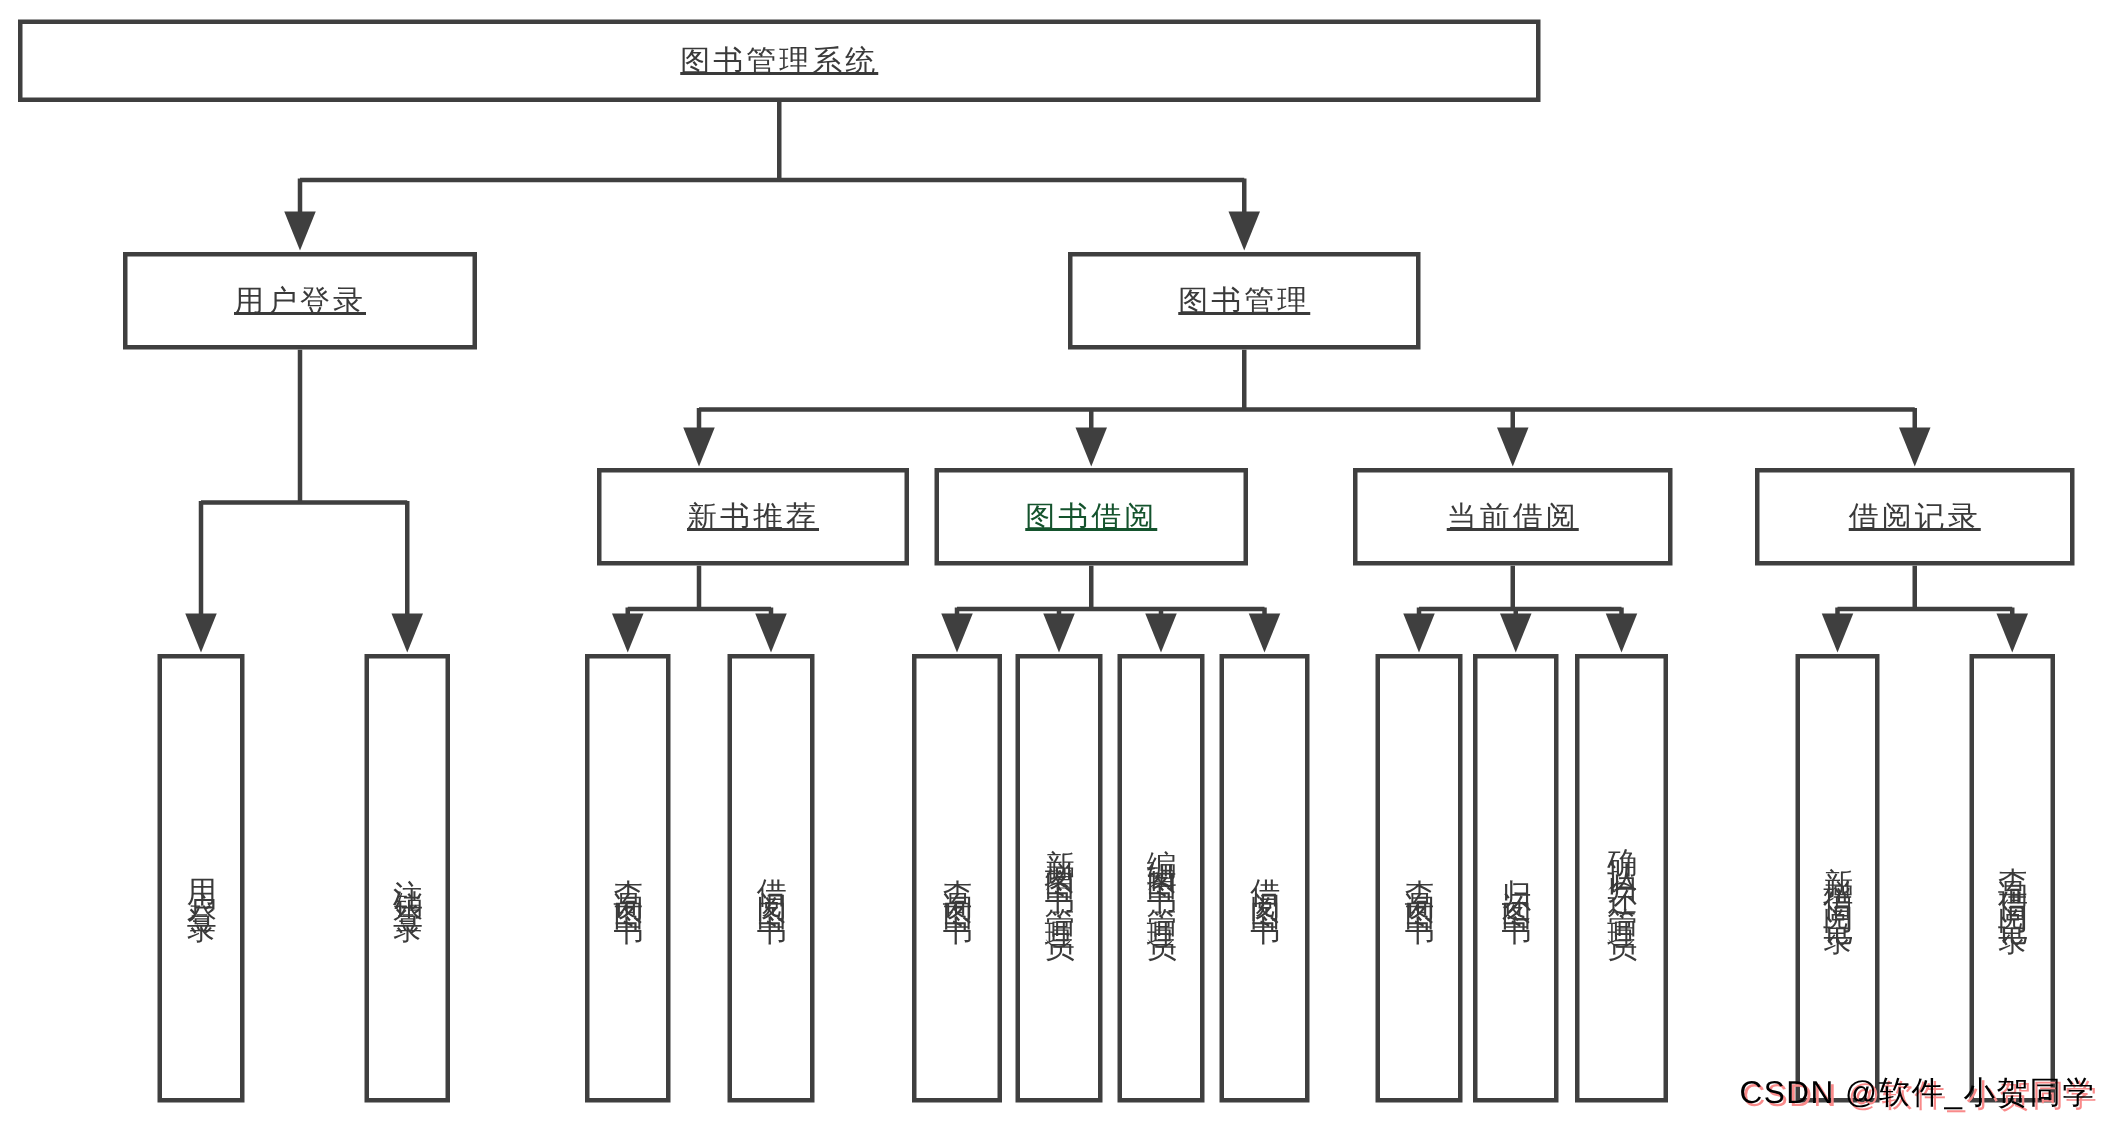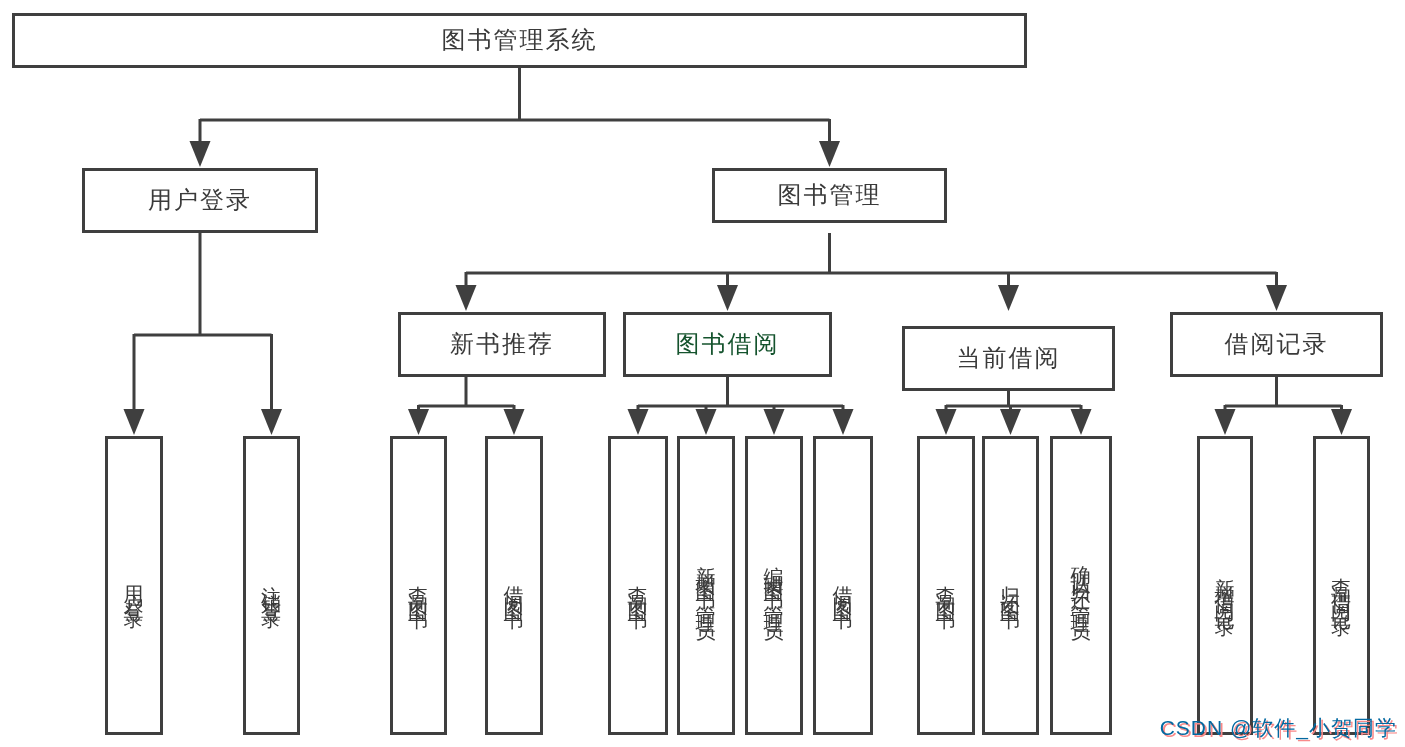--- a/index.html
+++ b/index.html
@@ -7,21 +7,21 @@
     position:relative;width:1405px;height:747px;background:#ffffff;
     overflow:hidden;font-family:"Liberation Sans","DejaVu Sans",sans-serif;
   }
   #wires{position:absolute;left:0;top:0;display:block;}
   .node{
     position:absolute;box-sizing:border-box;background:#ffffff;
     border:3px solid #3f3f3f;display:flex;align-items:center;justify-content:center;
     color:#3a3a3a;
   }
   .node.h .lbl{
-    font-size:24px;letter-spacing:2px;white-space:nowrap;line-height:1.2;
+    font-size:20px;letter-spacing:2px;white-space:nowrap;line-height:1.2;text-decoration:underline;
   }
   .node.v .lbl{
     writing-mode:vertical-rl;text-orientation:mixed;
     font-size:20px;letter-spacing:0.40em;line-height:1;
   }
   .watermark{
     position:absolute;right:8px;bottom:5px;
     font-size:21px;letter-spacing:1px;color:#9e9e9e;
     text-shadow:2px 2px 0 #f98a8a;
     white-space:nowrap;
@@ -73,30 +73,30 @@
         <polygon points="1331,409 1352,409 1341.5,435" fill="#3f3f3f"></polygon>
       </g>
     </svg>
 
   <div class="node h" style="left: 12px; top: 13px; width: 1015px; height: 55px; border-color: rgb(63, 63, 63); background: rgb(255, 255, 255); color: rgb(58, 58, 58);">
       <span class="lbl">图书管理系统</span>
     </div>
     <div class="node h" style="left: 82px; top: 168px; width: 236px; height: 65px; border-color: rgb(63, 63, 63); background: rgb(255, 255, 255); color: rgb(58, 58, 58);">
       <span class="lbl">用户登录</span>
     </div>
-    <div class="node h" style="left: 712px; top: 168px; width: 235px; height: 55px; border-color: rgb(63, 63, 63); background: rgb(255, 255, 255); color: rgb(58, 58, 58);">
+    <div class="node h" style="left: 712px; top: 168px; width: 235px; height: 65px; border-color: rgb(63, 63, 63); background: rgb(255, 255, 255); color: rgb(58, 58, 58);">
       <span class="lbl">图书管理</span>
     </div>
     <div class="node h" style="left: 362px; top: 312px; width: 208px; height: 65px; border-color: rgb(63, 63, 63); background: rgb(255, 255, 255); color: rgb(58, 58, 58); margin-left: 36px;">
       <span class="lbl">新书推荐</span>
     </div>
     <div class="node h" style="left: 623px; top: 312px; width: 209px; height: 65px; border-color: rgb(63, 63, 63); background: rgb(255, 255, 255); color: #14532d;">
       <span class="lbl">图书借阅</span>
     </div>
-    <div class="node h" style="left: 902px; top: 326px; width: 213px; height: 65px; border-color: rgb(63, 63, 63); background: rgb(255, 255, 255); color: rgb(58, 58, 58);">
+    <div class="node h" style="left: 902px; top: 312px; width: 213px; height: 65px; border-color: rgb(63, 63, 63); background: rgb(255, 255, 255); color: rgb(58, 58, 58);">
       <span class="lbl">当前借阅</span>
     </div>
     <div class="node h" style="left: 1170px; top: 312px; width: 213px; height: 65px; border-color: rgb(63, 63, 63); background: rgb(255, 255, 255); color: rgb(58, 58, 58);">
       <span class="lbl">借阅记录</span>
     </div>
     <div class="node v" style="left: 105px; top: 436px; width: 58px; height: 299px; border-color: rgb(63, 63, 63); background: rgb(255, 255, 255); color: rgb(58, 58, 58);">
       <span class="lbl">用户登录</span>
     </div>
     <div class="node v" style="left: 243px; top: 436px; width: 57px; height: 299px; border-color: rgb(63, 63, 63); background: rgb(255, 255, 255); color: rgb(58, 58, 58);">
       <span class="lbl">注销登录</span>
@@ -127,14 +127,14 @@
     </div>
     <div class="node v" style="left: 1050px; top: 436px; width: 62px; height: 299px; border-color: rgb(63, 63, 63); background: rgb(255, 255, 255); color: rgb(58, 58, 58);">
       <span class="lbl">确认归还（管理员）</span>
     </div>
     <div class="node v" style="left: 1197px; top: 436px; width: 56px; height: 299px; border-color: rgb(63, 63, 63); background: rgb(255, 255, 255); color: rgb(58, 58, 58);">
       <span class="lbl">新增借阅记录</span>
     </div>
     <div class="node v" style="left: 1313px; top: 436px; width: 57px; height: 299px; border-color: rgb(63, 63, 63); background: rgb(255, 255, 255); color: rgb(58, 58, 58);">
       <span class="lbl">查询借阅记录</span>
     </div>
-    <div class="watermark" style="color: #0369a1; text-shadow: rgb(249, 138, 138) 2px 2px 0px; margin-left: 48px;">CSDN @软件_小贺同学</div>
+    <div class="watermark" style="color: #000000; text-shadow: rgb(249, 138, 138) 2px 2px 0px; margin-left: 48px;">CSDN @软件_小贺同学</div>
 </div>
 
 </body></html>

